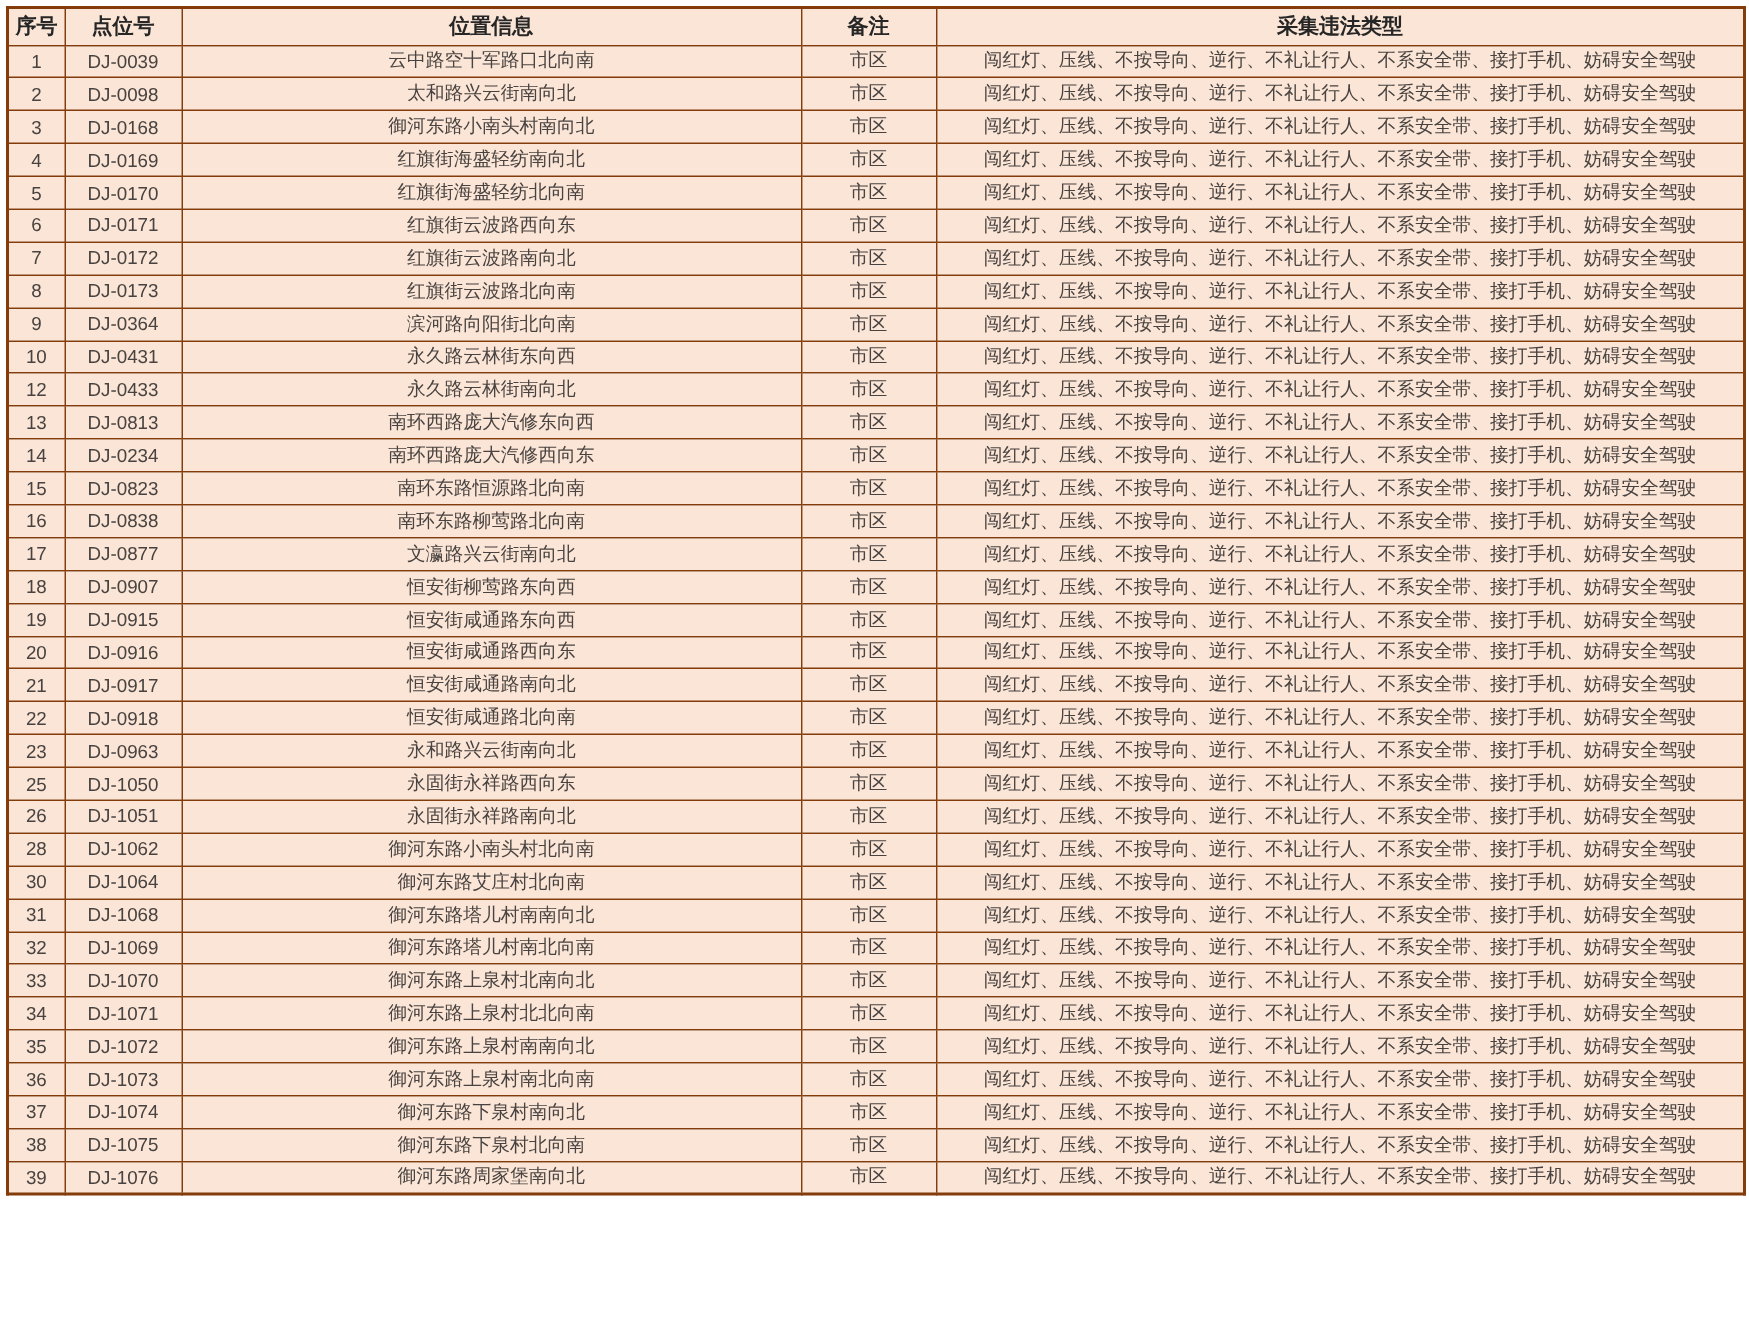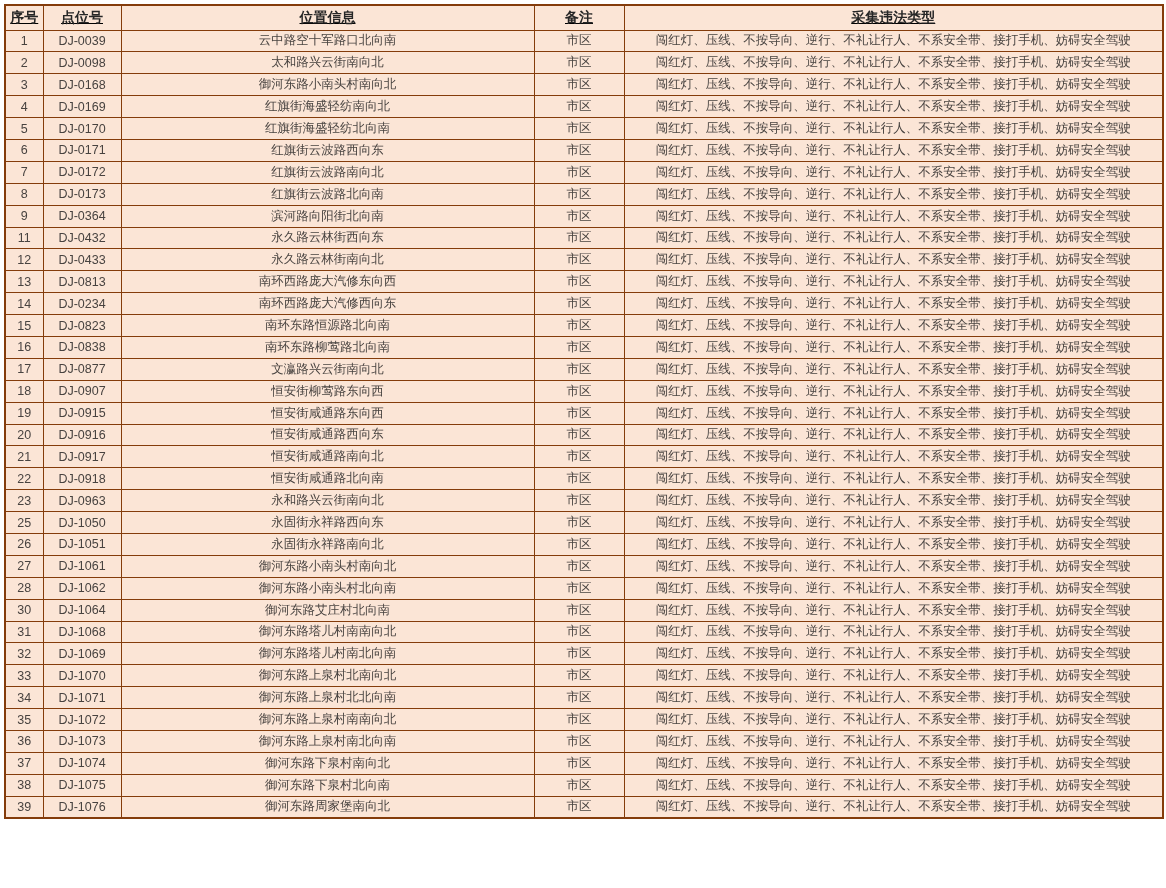--- a/index.html
+++ b/index.html
@@ -24,21 +24,21 @@
   .points-table th,
   .points-table td{
     border:1px solid var(--grid);
     background:var(--cell-bg);
     text-align:center;
     vertical-align:middle;
     padding:0 2px;
     overflow:hidden;
     white-space:nowrap;
   }
-  .points-table thead tr{height:25px;text-decoration:underline;}
+  .points-table thead tr{height:25px;}
   .points-table tbody tr{height:21.9px;}
   .points-table th{
     font-size:14px;
     font-weight:bold;
     color:var(--header-text);
   }
   .points-table td{
     font-size:12.5px;
     color:var(--body-text);
   }
@@ -127,23 +127,23 @@
           <td>闯红灯、压线、不按导向、逆行、不礼让行人、不系安全带、接打手机、妨碍安全驾驶</td>
         </tr>
         <tr>
           <td>9</td>
           <td>DJ-0364</td>
           <td>滨河路向阳街北向南</td>
           <td>市区</td>
           <td>闯红灯、压线、不按导向、逆行、不礼让行人、不系安全带、接打手机、妨碍安全驾驶</td>
         </tr>
         <tr>
-          <td>11</td>
-          <td>DJ-0432</td>
-          <td>永久路云林街西向东</td>
+          <td>10</td>
+          <td>DJ-0431</td>
+          <td>永久路云林街东向西</td>
           <td>市区</td>
           <td>闯红灯、压线、不按导向、逆行、不礼让行人、不系安全带、接打手机、妨碍安全驾驶</td>
         </tr>
         <tr>
           <td>12</td>
           <td>DJ-0433</td>
           <td>永久路云林街南向北</td>
           <td>市区</td>
           <td>闯红灯、压线、不按导向、逆行、不礼让行人、不系安全带、接打手机、妨碍安全驾驶</td>
         </tr>
@@ -228,27 +228,20 @@
           <td>25</td>
           <td>DJ-1050</td>
           <td>永固街永祥路西向东</td>
           <td>市区</td>
           <td>闯红灯、压线、不按导向、逆行、不礼让行人、不系安全带、接打手机、妨碍安全驾驶</td>
         </tr>
         <tr>
           <td>26</td>
           <td>DJ-1051</td>
           <td>永固街永祥路南向北</td>
-          <td>市区</td>
-          <td>闯红灯、压线、不按导向、逆行、不礼让行人、不系安全带、接打手机、妨碍安全驾驶</td>
-        </tr>
-        <tr>
-          <td>27</td>
-          <td>DJ-1061</td>
-          <td>御河东路小南头村南向北</td>
           <td>市区</td>
           <td>闯红灯、压线、不按导向、逆行、不礼让行人、不系安全带、接打手机、妨碍安全驾驶</td>
         </tr>
         <tr>
           <td>28</td>
           <td>DJ-1062</td>
           <td>御河东路小南头村北向南</td>
           <td>市区</td>
           <td>闯红灯、压线、不按导向、逆行、不礼让行人、不系安全带、接打手机、妨碍安全驾驶</td>
         </tr>

